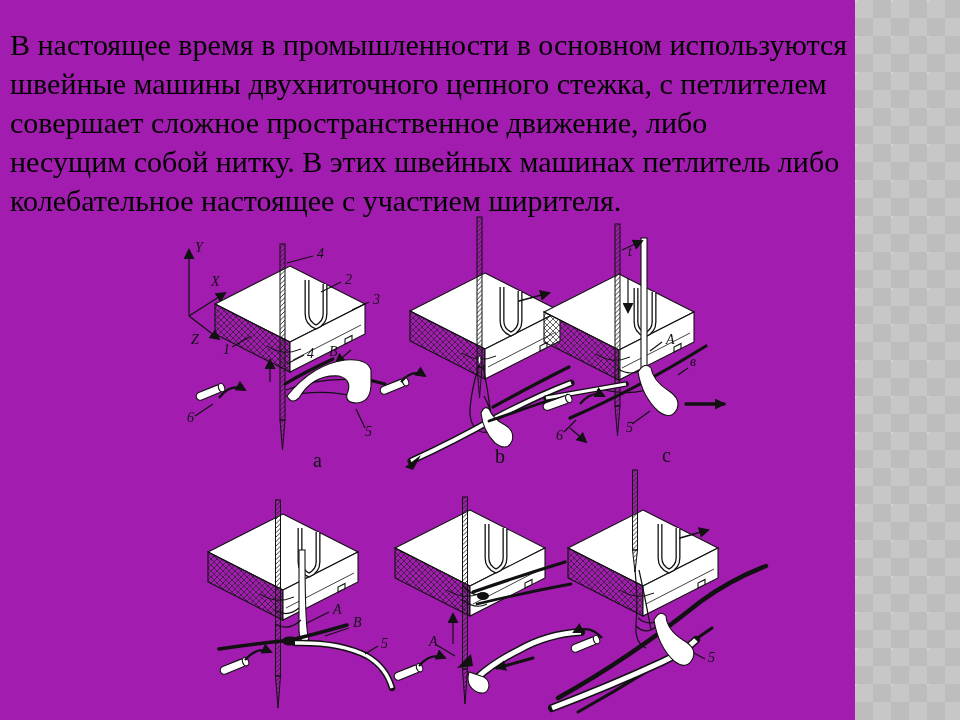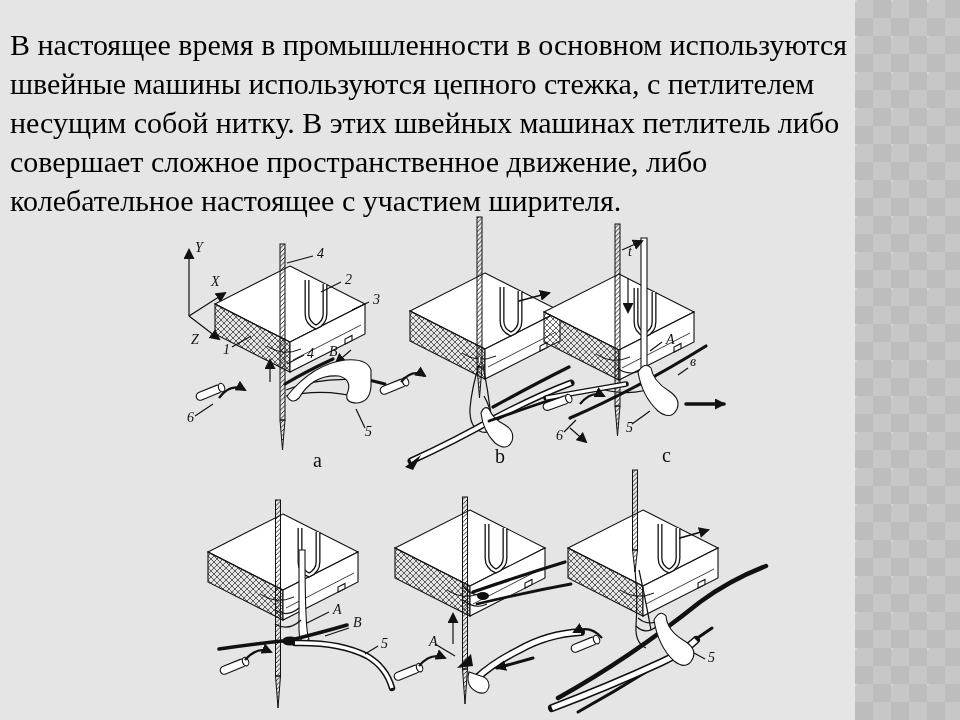--- a/index.html
+++ b/index.html
@@ -1,20 +1,20 @@
 <!DOCTYPE html>
 <html><head>
 <meta charset="utf-8">
 <style>
   html,body{margin:0;padding:0;}
   body{
     width:960px;height:720px;overflow:hidden;position:relative;
     background:#ffffff;font-family:"Liberation Serif",serif;
   }
-  .slide{position:absolute;left:0;top:0;width:960px;height:720px;background:#e5e5e5;}
+  .slide{position:absolute;left:0;top:0;width:960px;height:720px;background:#a21caf;}
   .sidebar{
     position:absolute;left:855px;top:0;width:105px;height:720px;z-index:0;
     background-color:#c7c7c7;
     background-image:
       radial-gradient(circle at 0 0, rgba(255,255,255,.28) 1.5px, transparent 2.6px),
       linear-gradient(45deg,#bdbdbd 25%,transparent 25%,transparent 75%,#bdbdbd 75%),
       linear-gradient(45deg,#bdbdbd 25%,transparent 25%,transparent 75%,#bdbdbd 75%);
     background-position:0 0, 0 0, 18px 18px;
     background-size:36px 36px, 36px 36px, 36px 36px;
   }
@@ -35,23 +35,23 @@
 </style>
 </head>
 <body>
 
 <div class="slide">
 
   <div class="sidebar"></div>
 
   <div class="intro">
     <div class="line">В настоящее время в промышленности в основном используются</div>
-    <div class="line">швейные машины используются цепного стежка, с петлителем</div>
+    <div class="line">швейные машины двухниточного цепного стежка, с петлителем</div>
+    <div class="line">совершает сложное пространственное движение, либо</div>
     <div class="line">несущим собой нитку. В этих швейных машинах петлитель либо</div>
-    <div class="line">совершает сложное пространственное движение, либо</div>
     <div class="line">колебательное настоящее с участием ширителя.</div>
   </div>
 
   <svg class="figure" width="960" height="505" viewBox="0 0 960 505">
     <defs>
       <pattern id="xh" patternUnits="userSpaceOnUse" width="6" height="6">
         <path d="M0,6 L6,0 M0,0 L6,6" stroke="#222" stroke-width="0.7" fill="none"></path>
       </pattern>
       <pattern id="nh" patternUnits="userSpaceOnUse" width="4.5" height="4.5">
         <path d="M0,4.5 L4.5,0" stroke="#222" stroke-width="0.9" fill="none"></path>

